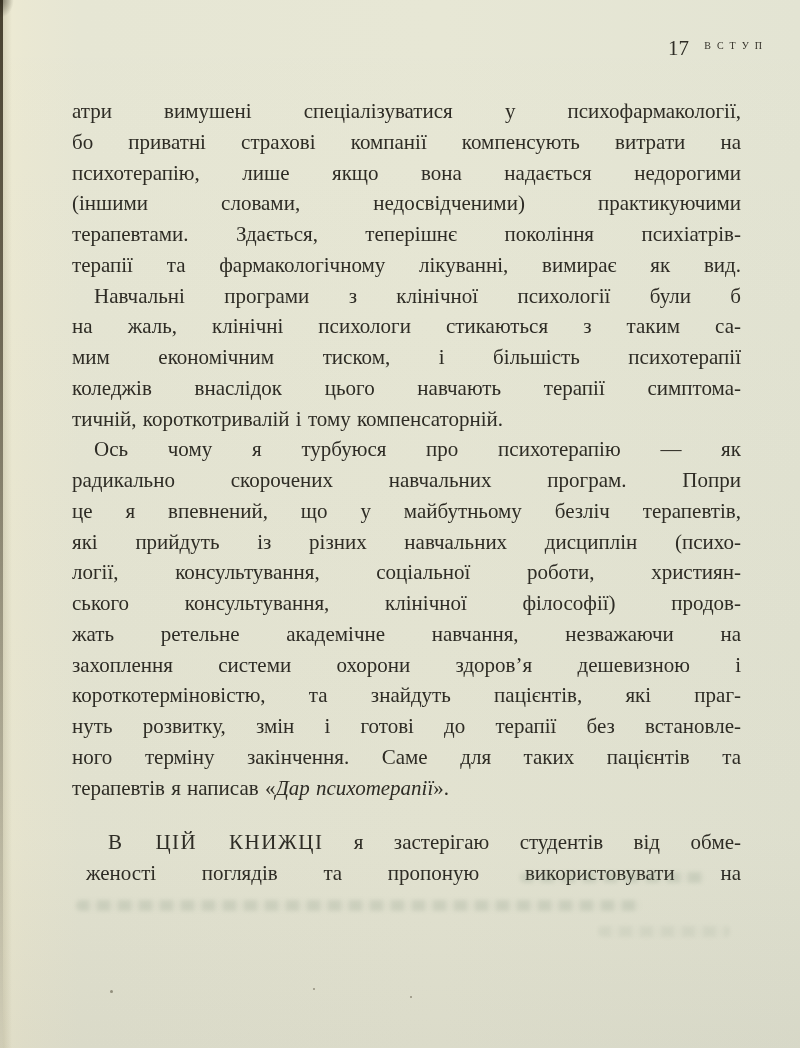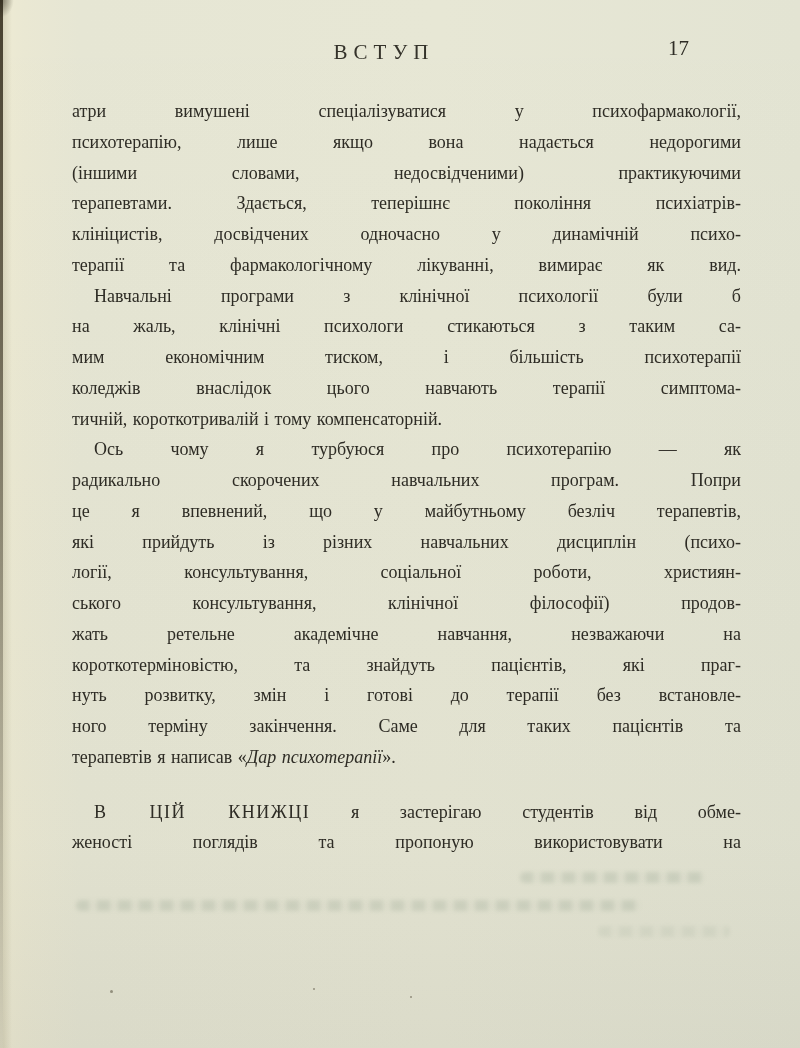--- a/index.html
+++ b/index.html
@@ -25,42 +25,42 @@
     position: absolute; left: 3px; top: 0; width: 9px; height: 100%;
     background: linear-gradient(90deg, rgba(120,112,80,0.18), rgba(120,112,80,0));
   }
   .corner-smudge {
     position: absolute; left: 0; top: 0; width: 14px; height: 18px;
     background: radial-gradient(ellipse at 0% 0%, rgba(40,36,24,0.55), rgba(40,36,24,0) 70%);
   }
   .header-row { position: absolute; top: 36px; left: 0; width: 800px; height: 28px; }
   .running-title {
     position: absolute; left: 0; top: 4px; width: 768px;
-    text-align: center;
-    font-size: 21px; letter-spacing: 6px; color: #34322a;
+    text-align: right;
+    font-size: 10px; letter-spacing: 6px; color: #34322a;
   }
   .page-number {
     position: absolute; left: 668px; top: 0;
     font-size: 21px; color: #2f2d26;
   }
   .body-text { position: absolute; left: 72px; top: 96px; width: 669px; }
   .line {
-    font-size: 18px;
+    font-size: 21px;
     line-height: 30.75px; height: 30.75px;
     text-align: justify;
     -moz-text-align-last: justify;
     text-align-last: justify;
     word-spacing: 1px;
     font-family: Liberation Serif, serif;
   }
   .line.para-end { text-align-last: left; -moz-text-align-last: left; }
   .line.indent { padding-left: 22px; }
   .italic { font-style: italic; }
   .caps { letter-spacing: 1.5px; }
-  .space-before { margin-top: 24px; }
+  .space-before { margin-top: 24px; margin-left: 14px; }
   
   .ghost {
     position: absolute; height: 11px; border-radius: 5px;
     background: repeating-linear-gradient(90deg,
       rgba(105,128,108,0.30) 0 13px, rgba(105,128,108,0.05) 13px 21px);
     filter: blur(2.3px); opacity: 0.55;
   }
   .ghost-a { left: 520px; top: 872px; width: 185px; }
   .ghost-b { left: 76px;  top: 900px; width: 565px; }
   .ghost-c { left: 598px; top: 926px; width: 132px; opacity: 0.3; }
@@ -81,41 +81,42 @@
   <div class="corner-smudge"></div>
 
   <div class="header-row">
     <span class="running-title">ВСТУП</span>
     <span class="page-number">17</span>
   </div>
 
   <div class="body-text">
       <div>
         <div class="line"><span>атри вимушені спеціалізуватися у психофармакології,</span></div>
+        <div class="line"><span>бо приватні страхові компанії компенсують витрати на</span></div>
         <div class="line"><span>психотерапію, лише якщо вона надається недорогими</span></div>
         <div class="line"><span>(іншими словами, недосвідченими) практикуючими</span></div>
         <div class="line"><span>терапевтами. Здається, теперішнє покоління психіатрів-</span></div>
-        <div class="line"><span>клініцистів, досвідчених одночасно у динамічній психо-</span></div>
         <div class="line"><span>терапії та фармакологічному лікуванні, вимирає як вид.</span></div>
       </div>
       <div>
         <div class="line indent"><span>Навчальні програми з клінічної психології були б</span></div>
         <div class="line"><span>на жаль, клінічні психологи стикаються з таким са-</span></div>
         <div class="line"><span>мим економічним тиском, і більшість психотерапії</span></div>
         <div class="line"><span>коледжів внаслідок цього навчають терапії симптома-</span></div>
         <div class="line para-end"><span>тичній, короткотривалій і тому компенсаторній.</span></div>
       </div>
       <div>
         <div class="line indent"><span>Ось чому я турбуюся про психотерапію — як</span></div>
         <div class="line"><span>радикально скорочених навчальних програм. Попри</span></div>
         <div class="line"><span>це я впевнений, що у майбутньому безліч терапевтів,</span></div>
         <div class="line"><span>які прийдуть із різних навчальних дисциплін (психо-</span></div>
         <div class="line"><span>логії, консультування, соціальної роботи, християн-</span></div>
         <div class="line"><span>ського консультування, клінічної філософії) продов-</span></div>
         <div class="line"><span>жать ретельне академічне навчання, незважаючи на</span></div>
+        <div class="line"><span>захоплення системи охорони здоров’я дешевизною і</span></div>
         <div class="line"><span>короткотерміновістю, та знайдуть пацієнтів, які праг-</span></div>
         <div class="line"><span>нуть розвитку, змін і готові до терапії без встановле-</span></div>
         <div class="line"><span>ного терміну закінчення. Саме для таких пацієнтів та</span></div>
         <div class="line para-end"><span>терапевтів я написав «</span><span class="italic">Дар психотерапії</span><span>».</span></div>
       </div>
       <div class="space-before">
         <div class="line indent"><span class="caps">В ЦІЙ КНИЖЦІ</span><span> я застерігаю студентів від обме-</span></div>
         <div class="line"><span>женості поглядів та пропоную використовувати на</span></div>
       </div>
     </div>

